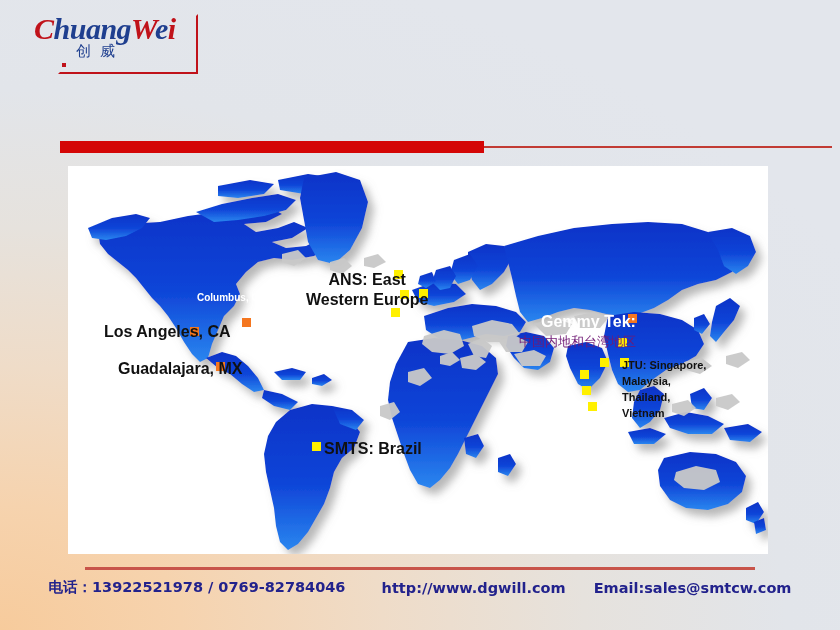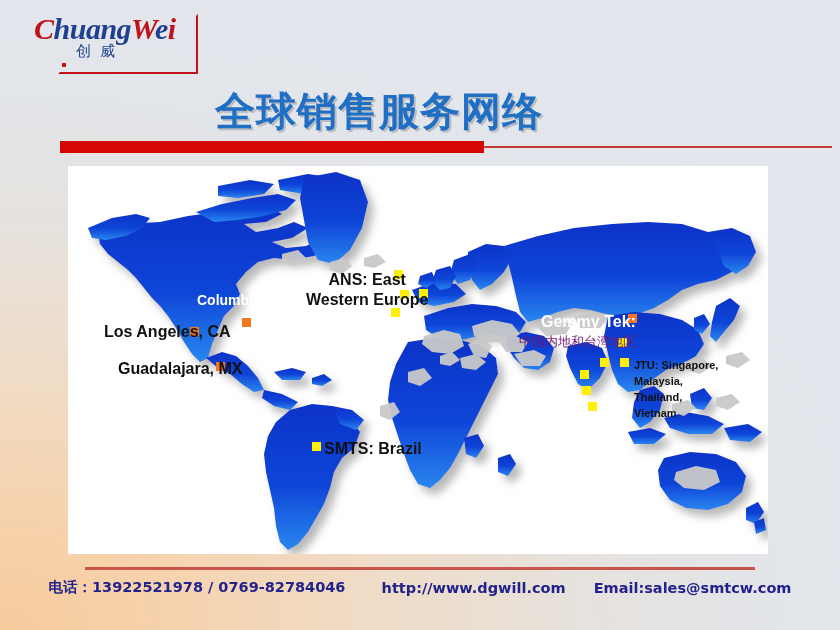--- a/index.html
+++ b/index.html
@@ -67,21 +67,21 @@
   .mk.yellow{background:#fff000;}
 
   
   .lbl{
     position:absolute;white-space:nowrap;
     font-family:"Liberation Sans","DejaVu Sans",sans-serif;
     font-weight:700;font-size:16px;color:#111111;line-height:1.25;
   }
   .lbl.white{color:#ffffff;margin-left:6px;}
   .lbl.yellowtext{color:#701a75;font-family:"DejaVu Sans",sans-serif;font-size:13px;font-weight:400;}
-  .lbl.small{font-size:14px;color:#ffffff;font-weight:700;}
+  .lbl.small{font-size:10px;color:#ffffff;font-weight:700;}
   .lbl.jtu{font-size:11px;color:#111;line-height:1.45;text-align:left;}
 
   
   .footer{
     position:absolute;left:0;top:578px;width:840px;
     text-align:center;
     font-family:"DejaVu Sans","Liberation Sans",sans-serif;
     font-size:14.5px;font-weight:700;color:#22228c;white-space:nowrap;
   }
   .footer span{display:inline-block;vertical-align:middle;}
@@ -93,21 +93,20 @@
 
 <div class="stage">
 
   <div class="logo">
     <div class="logo-bracket"></div>
     <div class="logo-dot"></div>
     <div class="logo-word"><span class="r">C</span><span class="b">huang</span><span class="r">W</span><span class="b">e</span><span class="r">i</span></div>
     <div class="logo-cn">创威</div>
   </div>
 
-  <div class="title">全球销售服务网络</div>
 
   <div class="rule-thin"></div>
   <div class="rule-thick"></div>
 
   <div class="map-panel">
     <svg class="map-svg" viewBox="0 0 700 388" preserveAspectRatio="none">
       <defs>
         <linearGradient id="landg" x1="0" y1="0" x2="0" y2="1">
           <stop offset="0%" stop-color="#0a33c8"></stop>
           <stop offset="55%" stop-color="#0f45d8"></stop>
@@ -225,21 +224,21 @@
     <div class="lbl" style="left:238px;top:104px;text-align:center;">
       <div>ANS: East</div>
       <div>Western Europe</div>
     </div>
 
     <div class="lbl" style="left:256px;top:273px;">SMTS: Brazil</div>
 
     <div class="lbl white" style="left:467px;top:146px;">Gemmy Tek:</div>
     <div class="lbl yellowtext" style="left:451px;top:168px;">中国内地和台湾地区</div>
 
-    <div class="lbl jtu" style="left:554px;top:192px;margin-left:12px;">
+    <div class="lbl jtu" style="left:554px;top:192px;">
       <div>JTU: Singapore,</div>
       <div>Malaysia,</div>
       <div>Thailand,</div>
       <div>Vietnam</div>
     </div>
   </div>
 
   <div class="rule-bottom"></div>
 
   <div class="footer">

